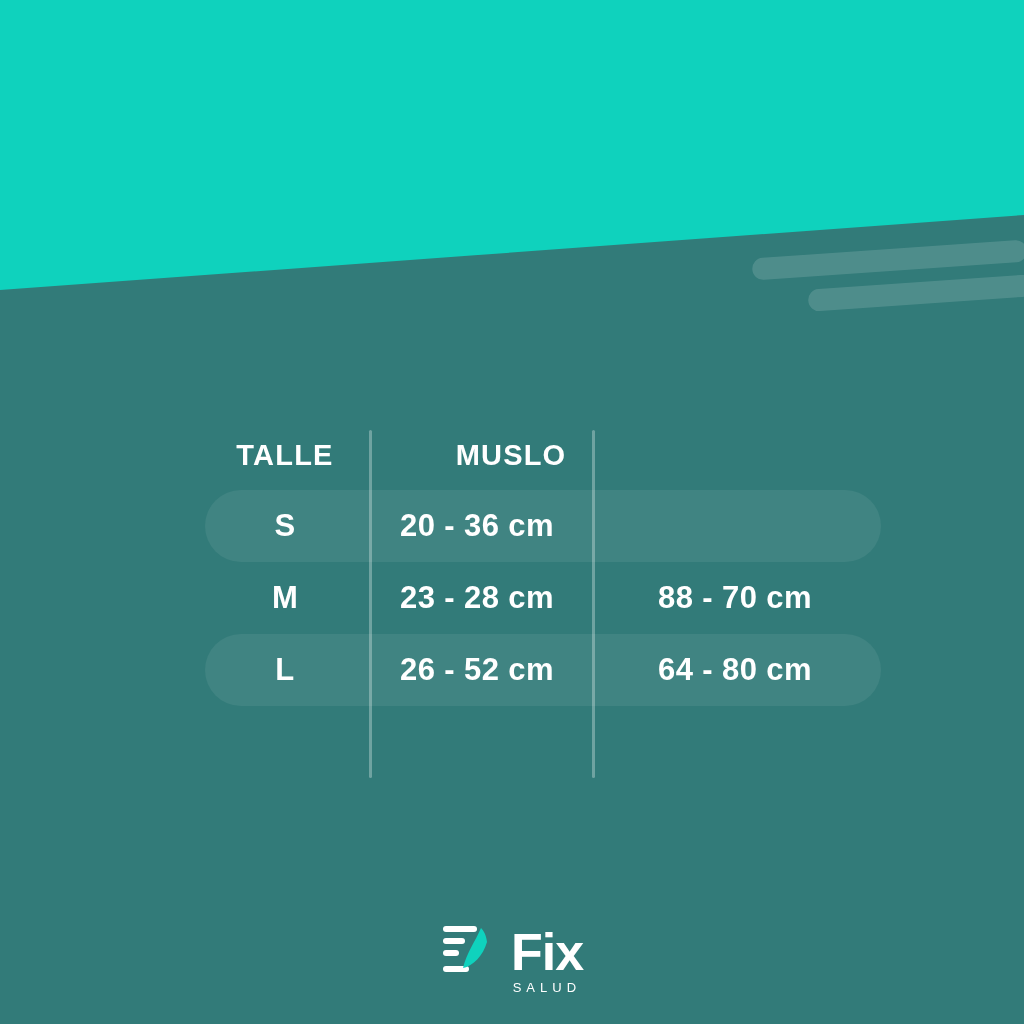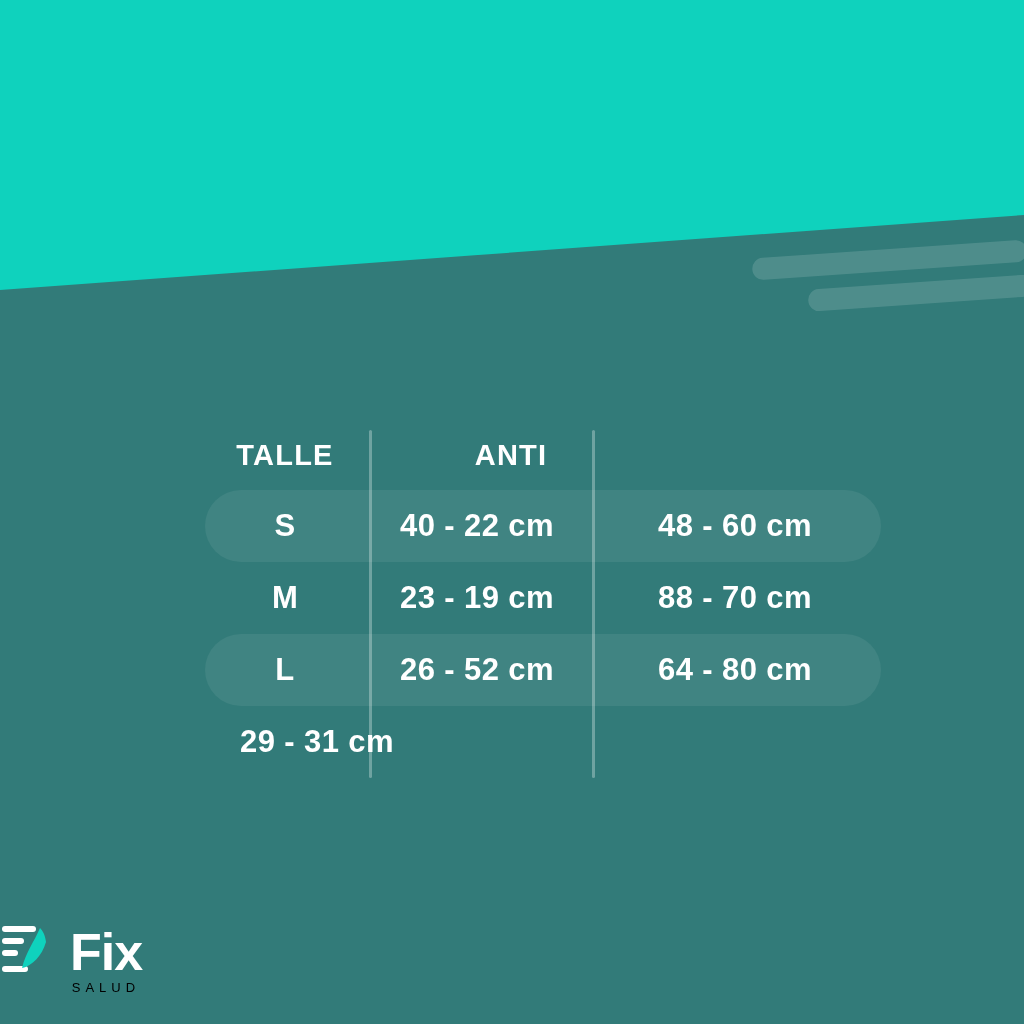--- a/index.html
+++ b/index.html
@@ -94,40 +94,41 @@
     z-index:3;
   }
   .sep-1 { left:369px; top:430px; height:348px; }
   .sep-2 { left:592px; top:430px; height:348px; }
 
   
   .logo {
     position:absolute;
     left:0; right:0; bottom:46px;
     display:flex;
+    justify-content:center;
     align-items:flex-end;
     gap:10px;
   }
   .logo-mark {
     position:relative;
     width:60px; height:56px;
     flex:0 0 auto;
   }
   .logo-text-wrap { position:relative; }
   .logo-text {
     color:#ffffff;
     font-weight:bold;
     font-size:52px;
     line-height:1;
     letter-spacing:-1px;
   }
   .logo-sub {
     position:absolute;
     right:2px; bottom:-17px;
-    color:#000000;
+    color:#ffffff;
     font-size:13px;
     letter-spacing:5px;
   }
 </style>
 </head>
 <body>
 
 <div class="page">
 
   <div class="dash dash-1"></div>
@@ -138,43 +139,41 @@
 7/8 MUSLO 18mmHg</div>
   <div class="header-note"><span>Para conocer tu talle, </span><span class="strong">mida la circunferencia del tobillo y muslo.</span></div>
 
   <div class="sep sep-1"></div>
   <div class="sep sep-2"></div>
 
   <div class="table">
 
     <div class="row head">
       <div class="cell c-talle">TALLE</div>
-      <div class="cell c-muslo">ANTI</div>
+      <div class="cell c-muslo">MUSLO</div>
     </div>
 
     <div class="row zebra">
       <div class="cell c-talle">S</div>
-      <div class="cell c-tobillo">40 - 22 cm</div>
-      <div class="cell c-muslo">48 - 60 cm</div>
+      <div class="cell c-tobillo">20 - 36 cm</div>
     </div>
 
     <div class="row">
       <div class="cell c-talle">M</div>
-      <div class="cell c-tobillo">23 - 19 cm</div>
+      <div class="cell c-tobillo">23 - 28 cm</div>
       <div class="cell c-muslo">88 - 70 cm</div>
     </div>
 
     <div class="row zebra">
       <div class="cell c-talle">L</div>
       <div class="cell c-tobillo">26 - 52 cm</div>
       <div class="cell c-muslo">64 - 80 cm</div>
     </div>
 
     <div class="row">
-      <div class="cell c-tobillo">29 - 31 cm</div>
     </div>
 
   </div>
 
   <div class="logo">
     <div class="logo-mark">
       <svg viewBox="0 0 60 56" width="60" height="56" aria-hidden="true">
         <rect x="2" y="4" width="34" height="6" rx="3" fill="#ffffff"></rect>
         <rect x="2" y="16" width="22" height="6" rx="3" fill="#ffffff"></rect>
         <rect x="2" y="28" width="16" height="6" rx="3" fill="#ffffff"></rect>

